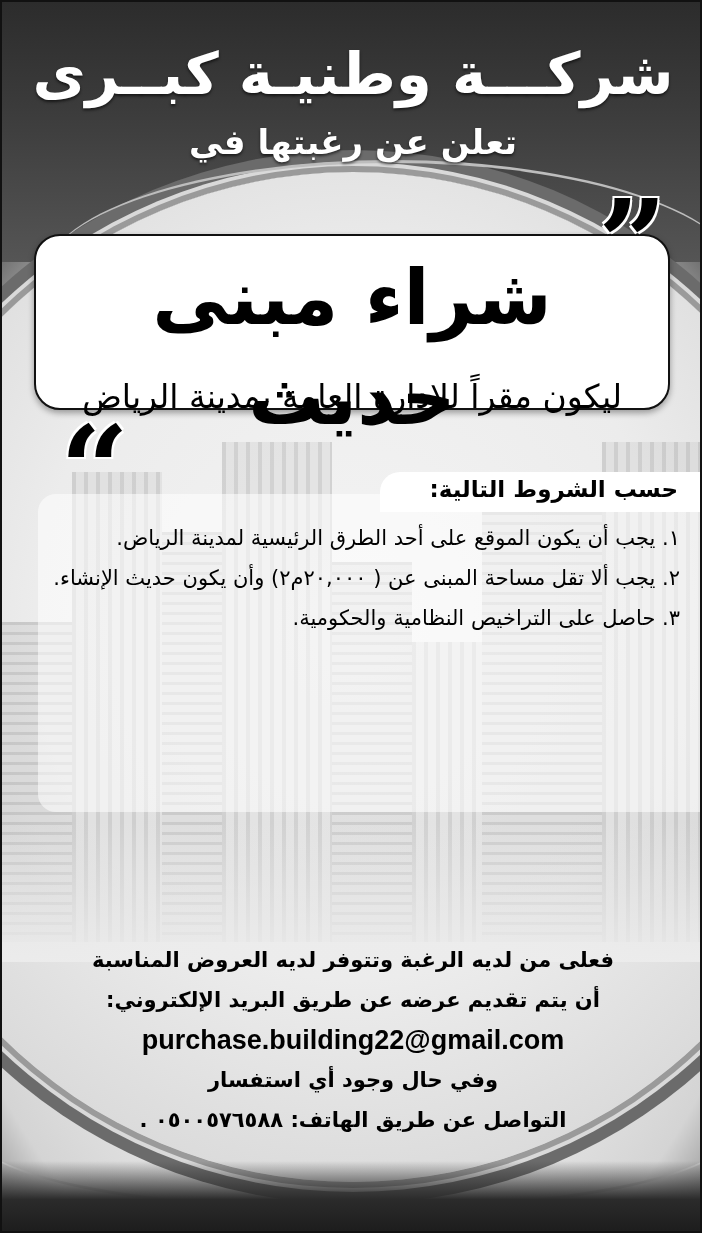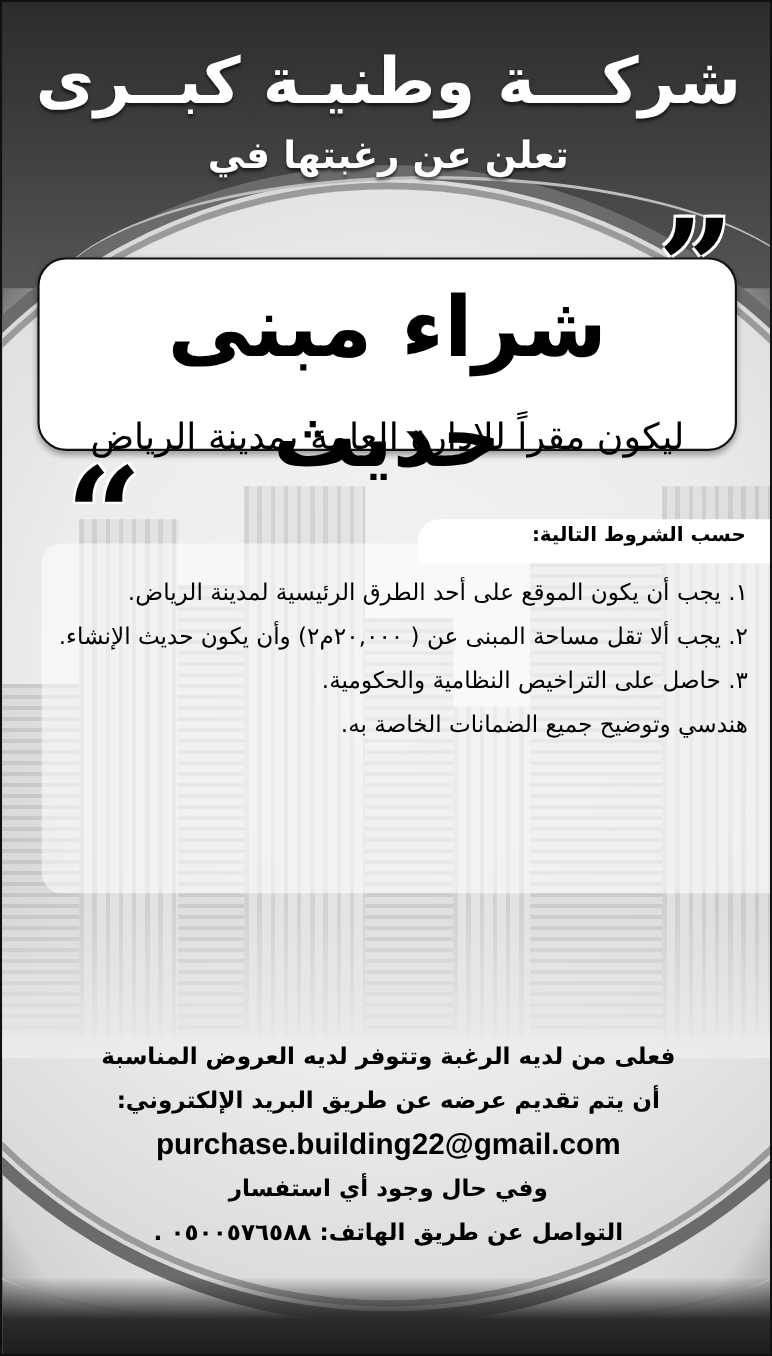--- a/index.html
+++ b/index.html
@@ -101,21 +101,21 @@
     .cond-panel {
       position: absolute; left: 36px; top: 492px; width: 664px; height: 318px;
       background: rgba(255,255,255,.55); border-radius: 18px 0 0 18px;
     }
     .cond-title-tab {
       position: absolute; right: 0; top: 470px; height: 40px; width: 320px;
       background: #fff; border-radius: 20px 0 0 0;
     }
     .cond-title {
       position: absolute; right: 22px; top: 474px;
-      font-size: 18px; color: #000; font-weight: bold;
+      font-size: 23px; color: #000; font-weight: bold;
     }
     .cond-list {
       position: absolute; right: 20px; top: 516px; width: 650px;
       list-style: none;
     }
     .cond-list li {
       font-size: 21px; color: #000; line-height: 40px; 
       font-weight: 500;
     }
     .cond-list li.justify { text-align: justify; text-align-last: right; }
@@ -166,21 +166,20 @@
   <div class="quote quote-close">”</div>
   <div class="quote quote-open">“</div>
 
   <div class="cond-panel"></div>
   <div class="cond-title-tab"></div>
   <div class="cond-title rtl">حسب الشروط التالية:</div>
   <ul class="cond-list rtl">
     <li>١. يجب أن يكون الموقع على أحد الطرق الرئيسية لمدينة الرياض.</li>
     <li>٢. يجب ألا تقل مساحة المبنى عن ( ٢٠,٠٠٠م٢) وأن يكون حديث الإنشاء.</li>
     <li>٣. حاصل على التراخيص النظامية والحكومية.</li>
-    <li>هندسي وتوضيح جميع الضمانات الخاصة به.</li>
   </ul>
 
   <div class="contact">
     <div class="line rtl">فعلى من لديه الرغبة وتتوفر لديه العروض المناسبة</div>
     <div class="line rtl">أن يتم تقديم عرضه عن طريق البريد الإلكتروني:</div>
     <div class="email">purchase.building22@gmail.com</div>
     <div class="line rtl">وفي حال وجود أي استفسار</div>
     <div class="line rtl">التواصل عن طريق الهاتف: ٠٥٠٠٥٧٦٥٨٨ .</div>
   </div>
 </div>

